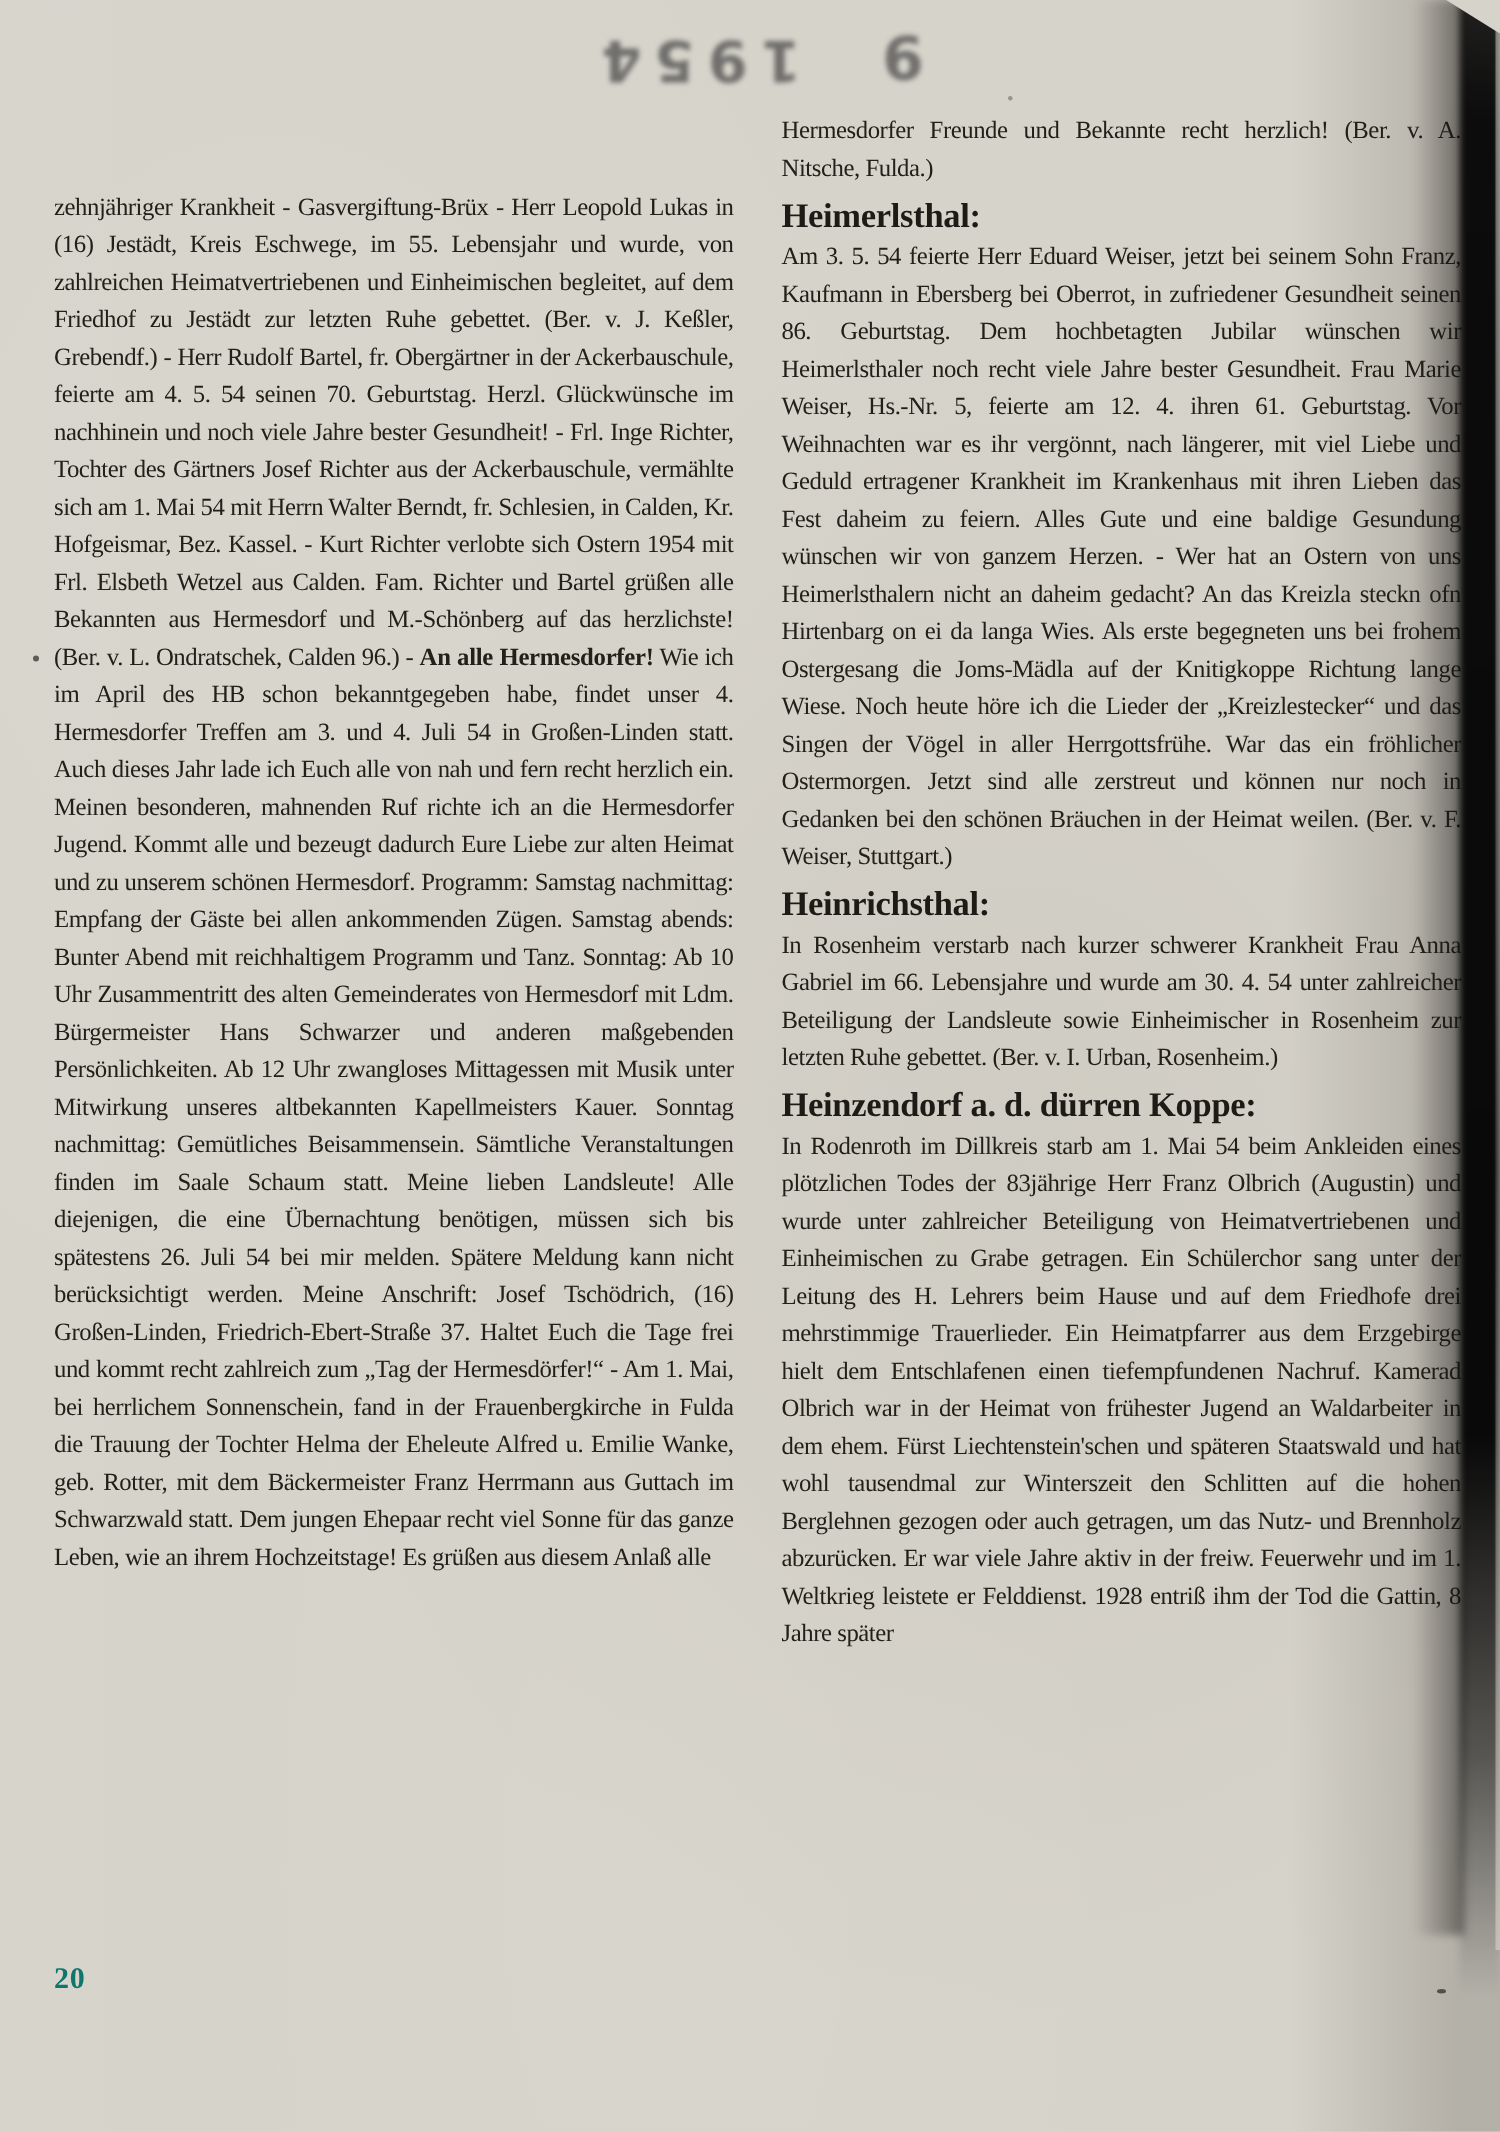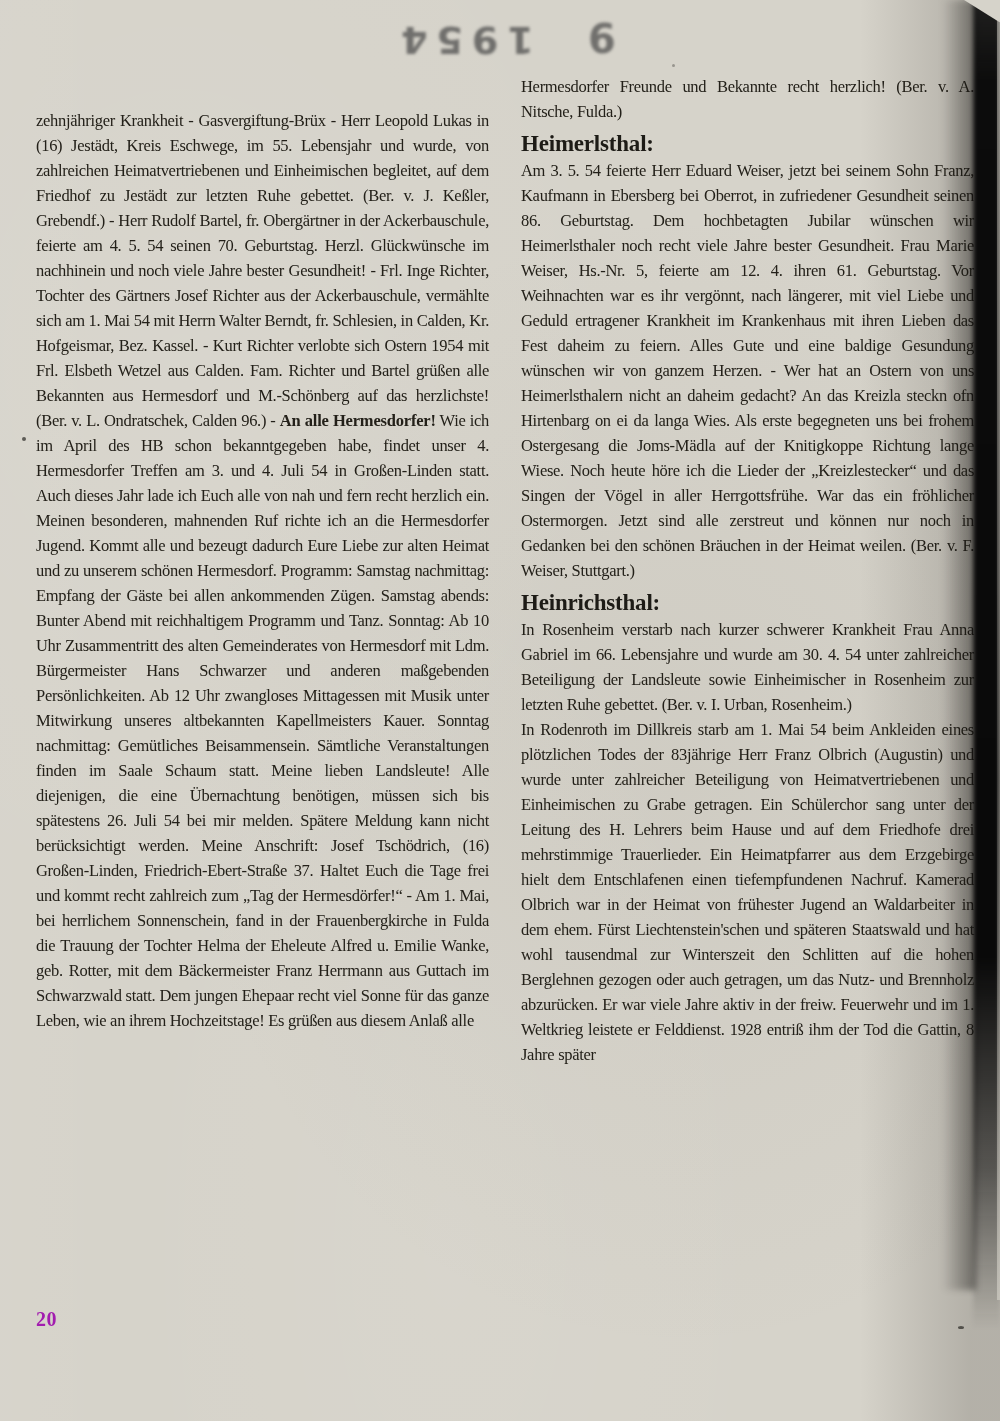--- a/index.html
+++ b/index.html
@@ -31,21 +31,21 @@
   .col h3 {
     margin: 7px 0 2px 0;
     font-size: 23px; line-height: 25px;
     text-align: left; letter-spacing: -0.2px;
     color: #1d1b16;
   }
   .col strong { letter-spacing: -0.2px; }
   .page-number {
     position: absolute; left: 36px; top: 1308px;
     font-size: 20px; font-weight: bold; letter-spacing: 0.5px;
-    color: #a21caf;
+    color: #0f766e;
   }
   
   .stamp-year {
     position: absolute; left: 392px; top: 18px;
     font-family: "DejaVu Sans", sans-serif;
     font-size: 38px; font-weight: bold; letter-spacing: 9px;
     color: rgba(72,72,72,0.72);
     transform: rotate(180deg);
     filter: blur(1.7px);
   }
@@ -100,20 +100,21 @@
 
   <div class="col">
     <p>Hermesdorfer Freunde und Bekannte recht herzlich! (Ber. v. A. Nitsche, Fulda.)</p>
 
     <h3>Heimerlsthal:</h3>
     <p>Am 3. 5. 54 feierte Herr Eduard Weiser, jetzt bei seinem Sohn Franz, Kaufmann in Ebersberg bei Oberrot, in zufriedener Gesundheit seinen 86. Geburtstag. Dem hochbetagten Jubilar wünschen wir Heimerlsthaler noch recht viele Jahre bester Gesundheit. Frau Marie Weiser, Hs.-Nr. 5, feierte am 12. 4. ihren 61. Geburtstag. Vor Weihnachten war es ihr vergönnt, nach längerer, mit viel Liebe und Geduld ertragener Krankheit im Krankenhaus mit ihren Lieben das Fest daheim zu feiern. Alles Gute und eine baldige Gesundung wünschen wir von ganzem Herzen. - Wer hat an Ostern von uns Heimerlsthalern nicht an daheim gedacht? An das Kreizla steckn ofn Hirtenbarg on ei da langa Wies. Als erste begegneten uns bei frohem Ostergesang die Joms-Mädla auf der Knitigkoppe Richtung lange Wiese. Noch heute höre ich die Lieder der „Kreizlestecker“ und das Singen der Vögel in aller Herrgottsfrühe. War das ein fröhlicher Ostermorgen. Jetzt sind alle zerstreut und können nur noch in Gedanken bei den schönen Bräuchen in der Heimat weilen. (Ber. v. F. Weiser, Stuttgart.)</p>
 
     <h3>Heinrichsthal:</h3>
     <p>In Rosenheim verstarb nach kurzer schwerer Krankheit Frau Anna Gabriel im 66. Lebensjahre und wurde am 30. 4. 54 unter zahlreicher Beteiligung der Landsleute sowie Einheimischer in Rosenheim zur letzten Ruhe gebettet. (Ber. v. I. Urban, Rosenheim.)</p>
 
+    <h3>Heinzendorf a. d. dürren Koppe:</h3>
     <p>In Rodenroth im Dillkreis starb am 1. Mai 54 beim Ankleiden eines plötzlichen Todes der 83jährige Herr Franz Olbrich (Augustin) und wurde unter zahlreicher Beteiligung von Heimatvertriebenen und Einheimischen zu Grabe getragen. Ein Schülerchor sang unter der Leitung des H. Lehrers beim Hause und auf dem Friedhofe drei mehrstimmige Trauerlieder. Ein Heimatpfarrer aus dem Erzgebirge hielt dem Entschlafenen einen tiefempfundenen Nachruf. Kamerad Olbrich war in der Heimat von frühester Jugend an Waldarbeiter in dem ehem. Fürst Liechtenstein'schen und späteren Staatswald und hat wohl tausendmal zur Winterszeit den Schlitten auf die hohen Berglehnen gezogen oder auch getragen, um das Nutz- und Brennholz abzurücken. Er war viele Jahre aktiv in der freiw. Feuerwehr und im 1. Weltkrieg leistete er Felddienst. 1928 entriß ihm der Tod die Gattin, 8 Jahre später</p>
   </div>
 </div>
 
 <div class="page-number">20</div>
 
 <div class="gutter-shadow"></div>
 <div class="gutter-bar"></div>
 <div class="gutter-edge-light"></div>
 <div class="corner-notch"></div>

